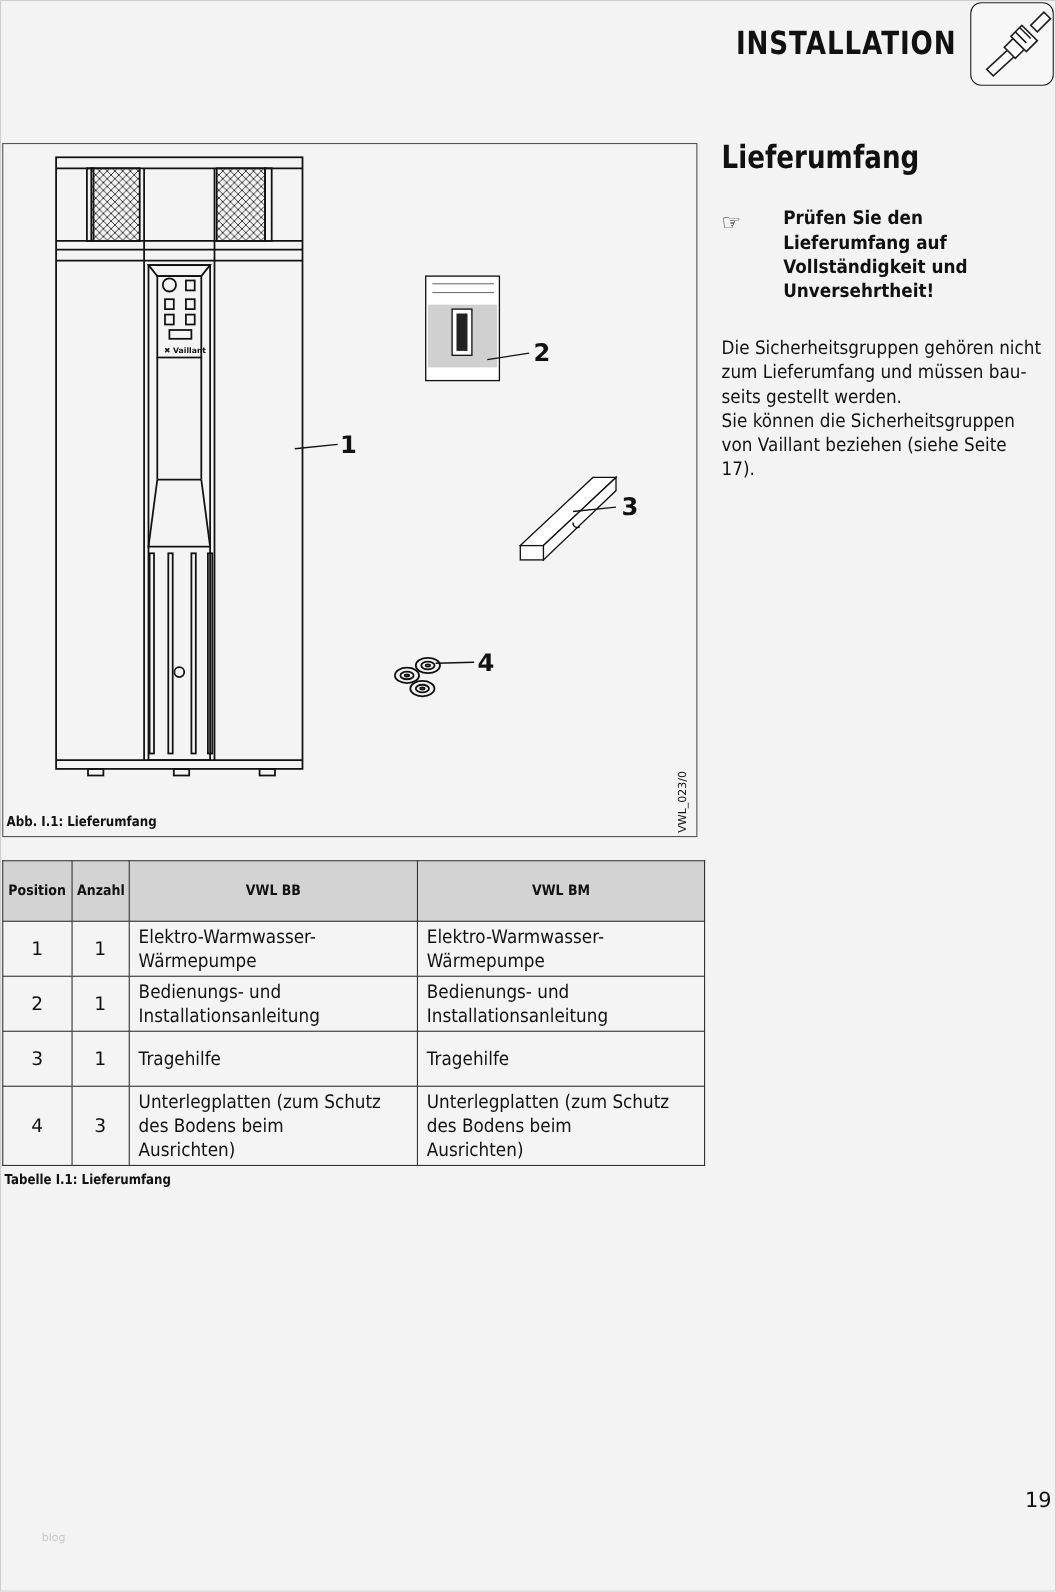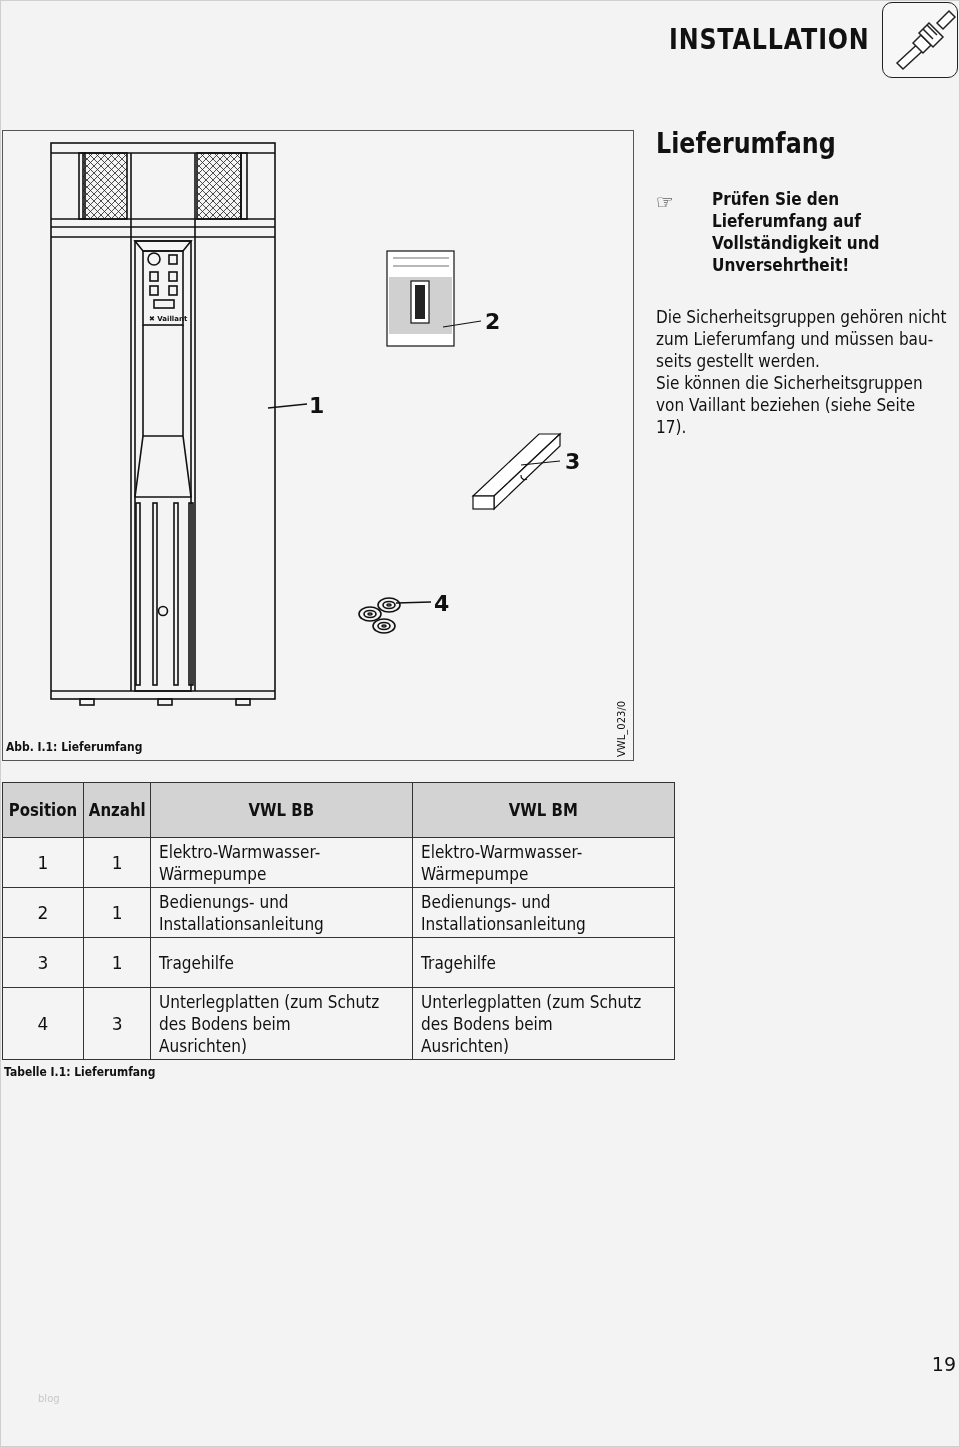--- a/index.html
+++ b/index.html
@@ -28,21 +28,21 @@
     }
     .note-icon { position: absolute; left: 656px; top: 190px; font-size: 20px; }
     .note-text { position: absolute; left: 712px; top: 188px; width: 250px; font-weight: bold; font-size: 17px; line-height: 22px; transform: scaleX(0.9); transform-origin: left; width: 275px; }
     .body-text { position: absolute; left: 656px; top: 306px; width: 330px; font-size: 17px; line-height: 22px; transform: scaleX(0.9); transform-origin: left; }
     .body-text p { margin: 0; }
     table.delivery {
       position: absolute; left: 2px; top: 782px; width: 632px; border-collapse: collapse; font-size: 17px;
     }
     table.delivery th, table.delivery td { border: 1.5px solid #333; }
     table.delivery th {
-      background: #d3d3d3; height: 52px; font-weight: bold; font-size: 17px; margin-top: 32px;
+      background: #d3d3d3; height: 52px; font-weight: bold; font-size: 13px; margin-top: 32px;
     }
     table.delivery td { background: #f4f4f4; vertical-align: middle; line-height: 22px; }
     td.num { text-align: center; }
     td.txt { padding: 2px 8px; }
     .hdr-text { display: inline-block; transform: scaleX(0.88); }
     .cell-text { display: inline-block; transform: scaleX(0.9); transform-origin: left; white-space: nowrap; }
     .tbl-caption { position: absolute; left: 4px; top: 1064px; font-size: 12.5px; font-weight: bold; transform: scaleX(0.86); transform-origin: left; }
     .watermark { position: absolute; left: 38px; top: 1393px; font-size: 10px; color: #c8c8c8; }
     .page-number { position: absolute; right: 4px; top: 1353px; font-size: 19px; }
   </style>

